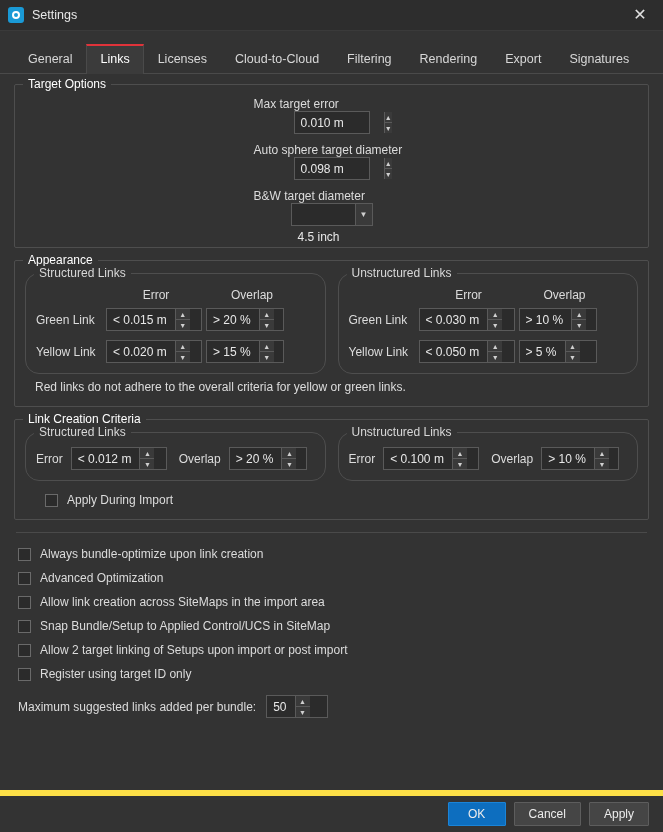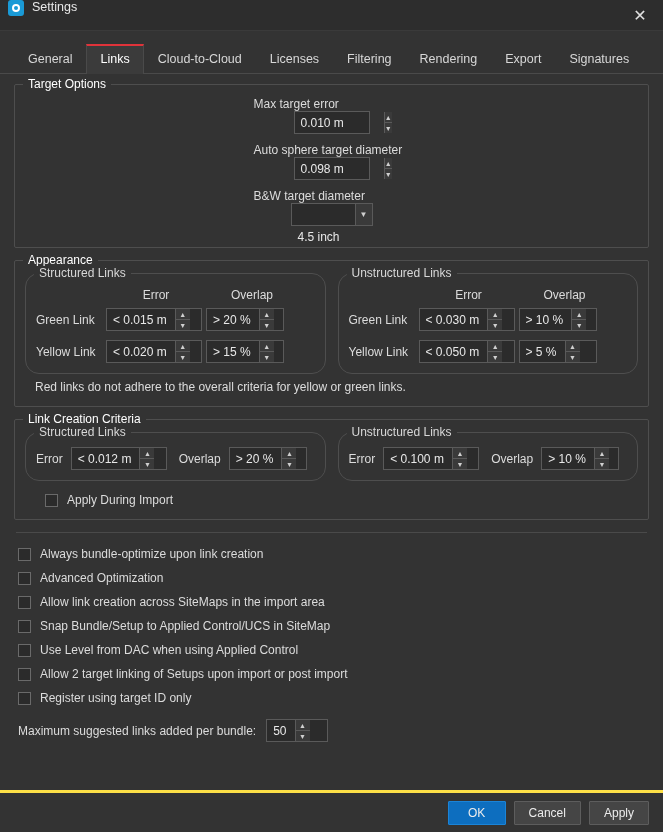--- a/index.html
+++ b/index.html
@@ -16,21 +16,21 @@
     width: 663px; height: 832px;
     background: #333333;
     display: flex; flex-direction: column;
     position: relative;
   }
 
   
   .titlebar {
     height: 31px;
     background: #2d2d2d;
-    display: flex; align-items: flex-start;
+    display: flex; align-items: center;
     padding: 0 0 0 8px;
     border-bottom: 1px solid #3a3a3a;
     flex: none;
   }
   .title-icon {
     width: 16px; height: 16px;
     background: #1a9ad6;
     border-radius: 3px;
     margin-right: 8px;
     position: relative;
@@ -217,21 +217,21 @@
 
   
   .bottom-list { padding: 4px 2px 0 4px; }
   .max-row { display: flex; align-items: center; padding: 4px 2px 0 4px; }
   .max-row .lbl { margin-right: 10px; }
 
   
   .footer {
     flex: none;
     height: 42px;
-    border-top: 3px solid #fde047;
+    border-top: 6px solid #fde047;
     display: flex; align-items: center; justify-content: flex-end;
     padding-right: 14px;
     gap: 8px;
     background: #333333;
   }
   .btn {
     min-width: 60px;
     height: 24px;
     padding: 0 14px;
     background: #454545;
@@ -258,22 +258,22 @@
 
   <div class="titlebar">
     <div class="title-icon"></div>
     <div class="title-text">Settings</div>
     <div class="title-close">✕</div>
   </div>
 
   <div class="tabbar">
     <div class="tab">General</div>
     <div class="tab active">Links</div>
+    <div class="tab">Licenses</div>
     <div class="tab">Cloud-to-Cloud</div>
-    <div class="tab">Licenses</div>
     <div class="tab">Filtering</div>
     <div class="tab">Rendering</div>
     <div class="tab">Export</div>
     <div class="tab">Signatures</div>
   </div>
 
   <div class="content">
 
     <div class="group">
       <div class="group-title">Target Options</div>
@@ -505,24 +505,20 @@
       <div class="chk">
         <div class="box"></div>
         <div class="ctext">Allow link creation across SiteMaps in the import area</div>
       </div>
       <div class="chk">
         <div class="box"></div>
         <div class="ctext">Snap Bundle/Setup to Applied Control/UCS in SiteMap</div>
       </div>
       <div class="chk">
         <div class="box"></div>
-        <div class="ctext">Use Level from DAC when using Applied Control</div>
-      </div>
-      <div class="chk">
-        <div class="box"></div>
         <div class="ctext">Allow 2 target linking of Setups upon import or post import</div>
       </div>
       <div class="chk">
         <div class="box"></div>
         <div class="ctext">Register using target ID only</div>
       </div>
     </div>
 
     <div class="max-row">
       <div class="lbl">Maximum suggested links added per bundle:</div>

